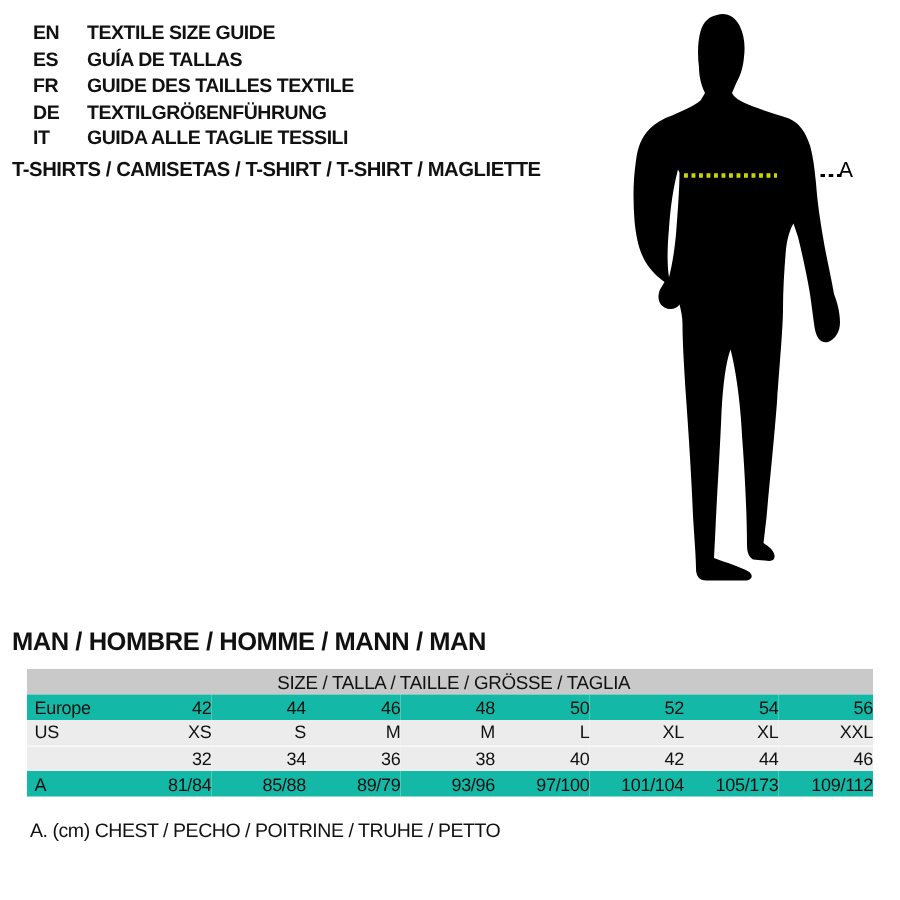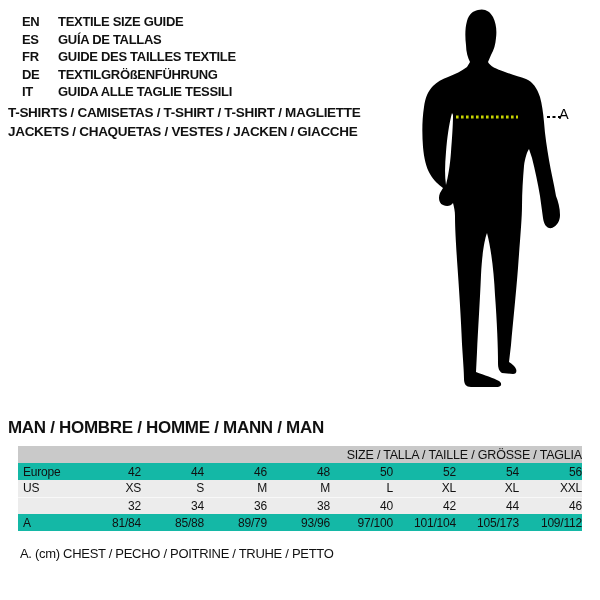--- a/index.html
+++ b/index.html
@@ -44,21 +44,21 @@
     border-collapse: collapse; table-layout: fixed;
   }
   .size-table td {
     height: 17px; font-size: 12px; text-align: right;
     vertical-align: middle; padding: 0; font-weight: 400;
     letter-spacing: -0.2px;
   }
   .size-table td.label-cell { text-align: left; padding-left: 5px; }
   .size-table col.label-col { width: 60px; }
   .size-table tr.header-row td {
-    text-align: right; padding-left: 5px; font-size: 12.5px;
+    text-align: center; padding-left: 5px; font-size: 12.5px;
     letter-spacing: -0.2px;
   }
   .row-white { background: #14b8a6; }
   .row-gray { background: #ececec; margin-top: 20px; }
   .row-gray-sep td { border-bottom: 1px solid #f8f8f8; }
   
   .footnote {
     position: absolute; left: 20px; top: 546px;
     font-size: 13px; font-weight: 400; letter-spacing: -0.3px;
   }
@@ -84,21 +84,20 @@
     <span class="lang-label">TEXTILGRÖßENFÜHRUNG</span>
   </div>
   <div class="lang-row">
     <span class="lang-code">IT</span>
     <span class="lang-label">GUIDA ALLE TAGLIE TESSILI</span>
   </div>
 </div>
 
 <div class="cat-lines">
   <div class="cat-line">T-SHIRTS / CAMISETAS / T-SHIRT / T-SHIRT / MAGLIETTE</div>
-  <div class="cat-line">JACKETS / CHAQUETAS / VESTES / JACKEN / GIACCHE</div>
 </div>
 
 <div class="figure-wrap">
   <svg width="190" height="400" viewBox="0 0 190 400" xmlns="http://www.w3.org/2000/svg">
     <path fill="#000000" fill-rule="evenodd" d="
       M 68 10
       C 74 8 80 11 83 17
       C 86 23 87 30 86 38
       C 85.5 44 84 50 81 55
       L 78 62

